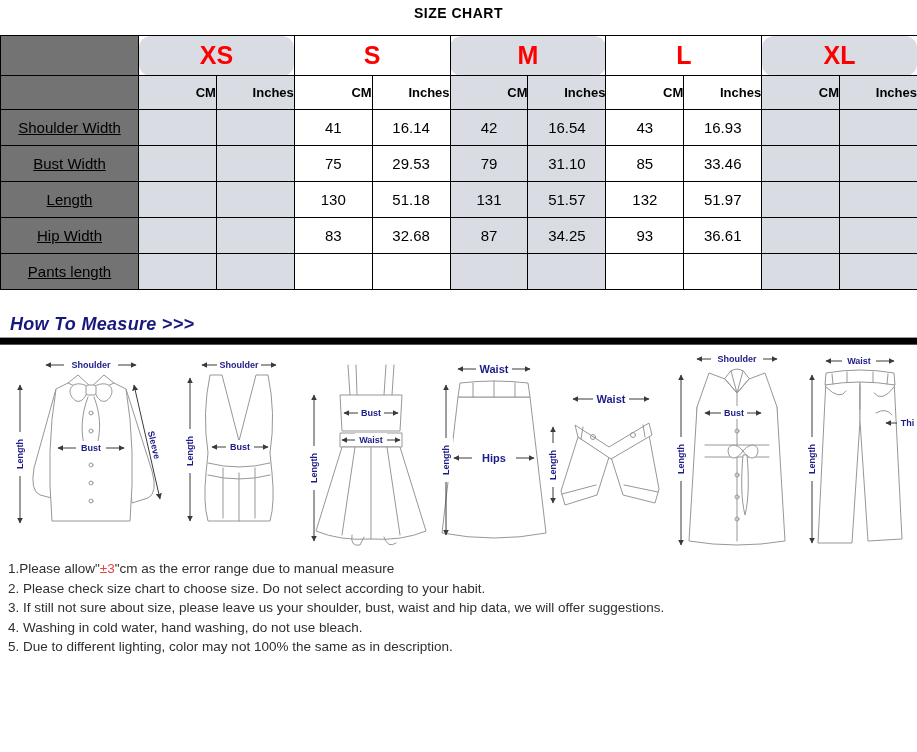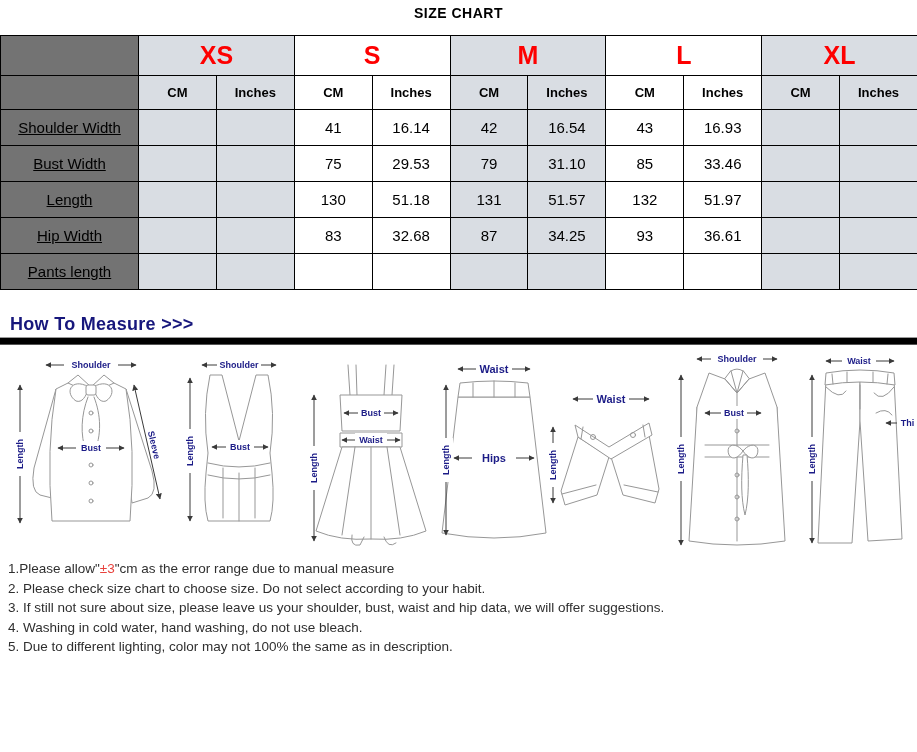--- a/index.html
+++ b/index.html
@@ -8,27 +8,27 @@
   .page{position:relative;width:917px;height:752px;}
 
   .title{height:30px;padding-top:5px;text-align:center;
          font-size:14px;font-weight:bold;letter-spacing:0.5px;}
 
   table.size{border-collapse:collapse;width:917px;table-layout:fixed;}
   table.size td, table.size th{border:1px solid #000;text-align:center;
          vertical-align:middle;overflow:hidden;padding:0;}
   .sh{background:#d9dde3;}
   .wh{background:#fff;}
-  tr.size-row th{height:39px;font-size:25px;font-weight:bold;color:#fe0000;}
-  tr.unit-row td{height:33px;font-size:13px;font-weight:bold;}
+  tr.size-row th{height:39px;font-size:25px;font-weight:bold;color:#fe0000;border-radius:12px;}
+  tr.unit-row td{height:33px;font-size:13px;font-weight:bold;text-align:right;}
   tr.data-row td{height:35px;font-size:15px;font-weight:normal;}
   td.lab{font-size:13px;background:#737373;text-decoration:underline;}
 
   .measure-head{margin:24px 0 2px 10px;font-size:18px;font-weight:bold;
-                color:#17177c;letter-spacing:0.3px;}
+                color:#17177c;letter-spacing:0.3px;font-style:italic;}
   .rule{height:6px;border-top:1px solid #9a9a9a;background:#000;
         border-bottom:1px solid #555;width:917px;}
 
   .figures{position:relative;height:204px;margin-top:2px;}
   .fig{position:absolute;}
 
   .g{fill:#fff;stroke:#979797;stroke-width:1;stroke-linejoin:round;}
   .gn{fill:none;stroke:#979797;stroke-width:1;stroke-linejoin:round;stroke-linecap:round;}
   .ml{stroke:#3a3a3a;stroke-width:1;marker-start:url(#arr);marker-end:url(#arr);}
   .ml1{stroke:#3a3a3a;stroke-width:1;marker-end:url(#arr);}

